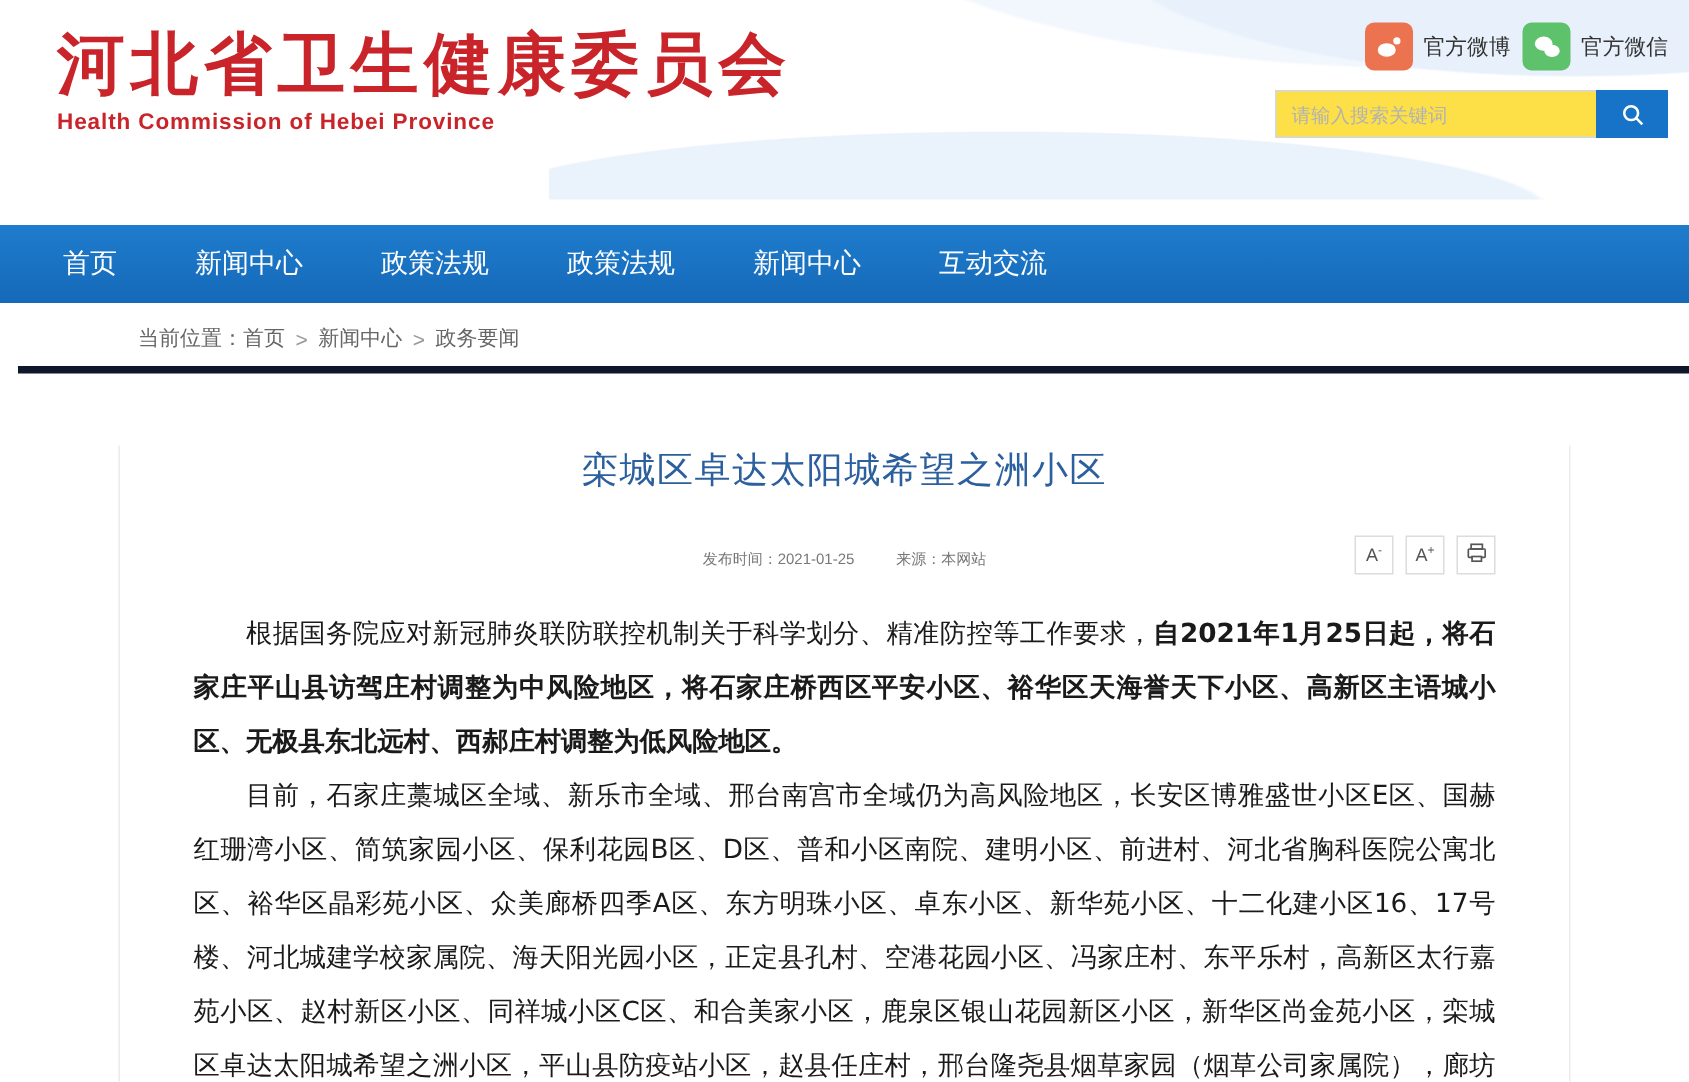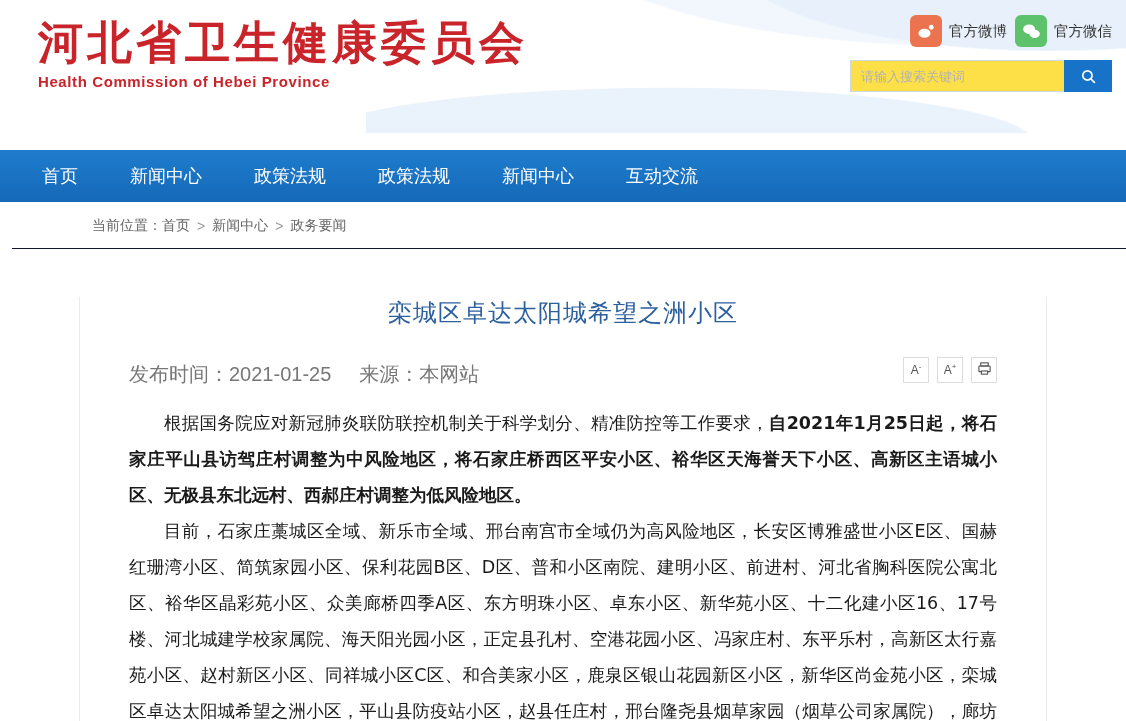--- a/index.html
+++ b/index.html
@@ -145,21 +145,21 @@
     padding: 0 26px;
     line-height: 52px;
     white-space: nowrap;
     cursor: pointer;
     font-family: "DejaVu Sans", sans-serif;
   }
 
   
   .crumb-wrap {
     background: #ffffff;
-    border-bottom: 1px solid #0f172a;
+    border-bottom: 5px solid #0f172a;
     height: 47px;
     margin-left: 12px;
   }
   .crumb {
     width: 958px;
     margin: 0 auto;
     height: 47px;
     display: flex;
     align-items: center;
     font-size: 14px;
@@ -200,22 +200,22 @@
     letter-spacing: 1px;
     margin: 48px 0 0 0;
     font-family: "DejaVu Sans", sans-serif;
   }
   .meta-row {
     position: relative;
     margin-top: 28px;
     height: 34px;
   }
   .meta-center {
-    text-align: left;
-    font-size: 20px;
+    text-align: center;
+    font-size: 10px;
     color: #777;
     line-height: 34px;
   }
   .meta-center .gap { display: inline-block; width: 28px; }
   .meta-tools {
     position: absolute;
     right: 0;
     top: 0;
     display: flex;
     gap: 8px;

